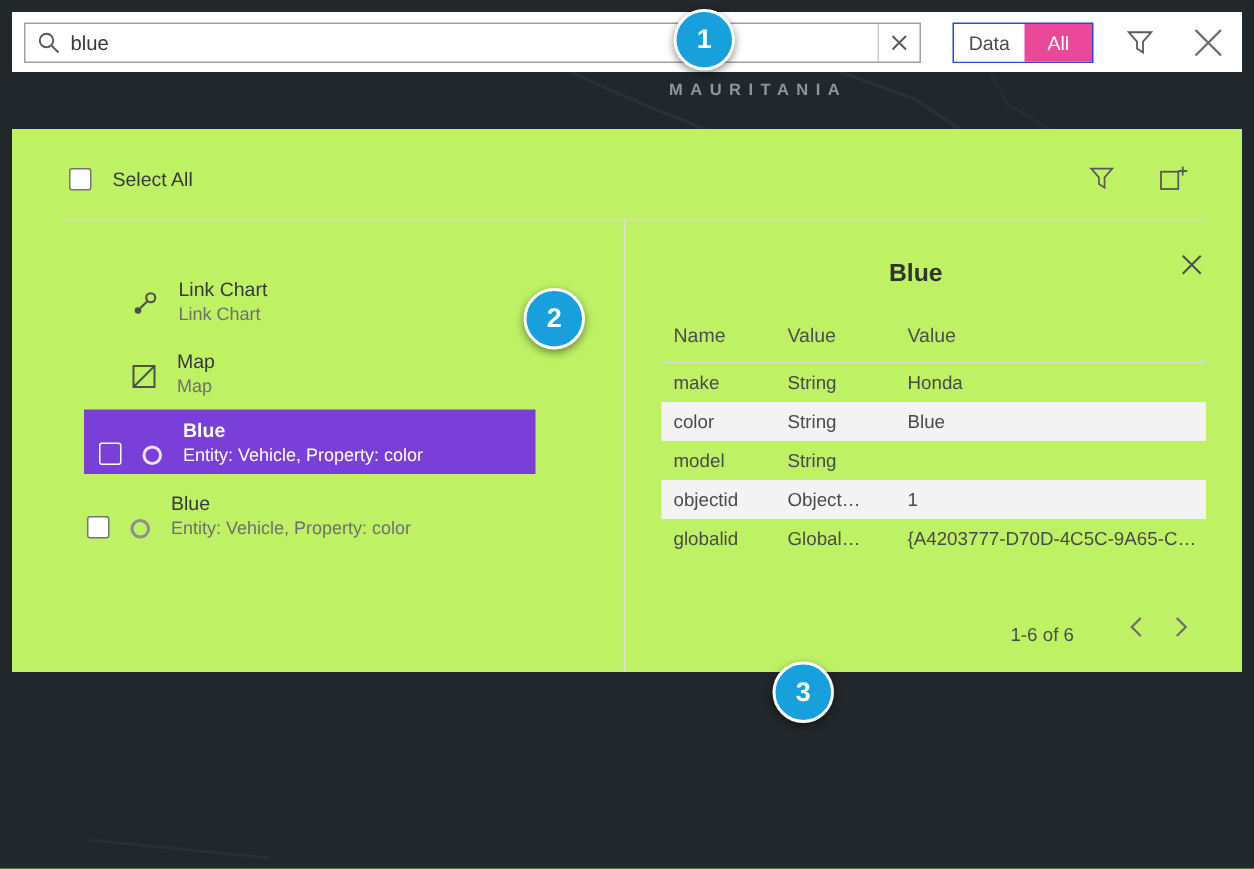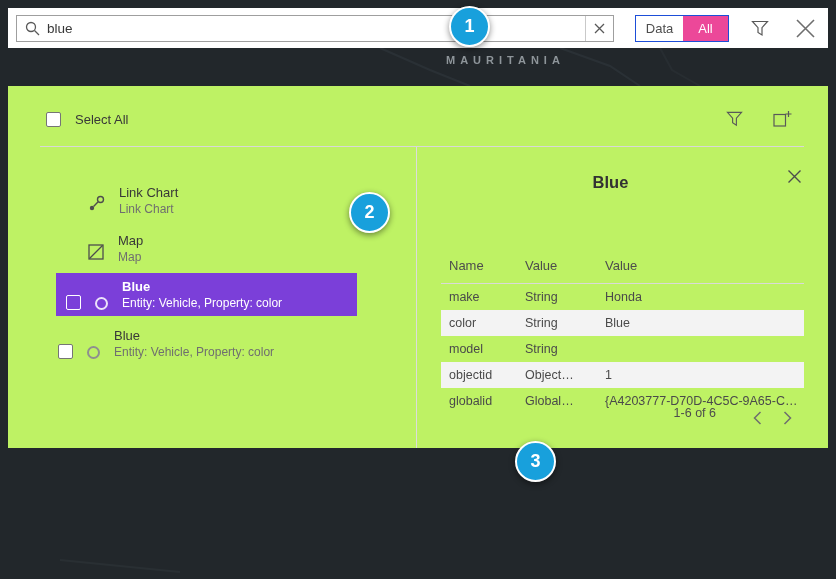--- a/index.html
+++ b/index.html
@@ -61,25 +61,25 @@
   .item.selected .circle-icon { border-color:rgba(255,255,255,.85); }
 
   
   .right-col { flex:1; position:relative; display:flex; flex-direction:column; }
   .detail-title { text-align:center; margin-top:26px; font-size:16.5px; font-weight:bold;
     color:#323232; transform:translateX(-12px); }
   .detail-close { position:absolute; top:22px; right:26px; cursor:pointer; display:flex; }
   .dtable { margin:20px 24px 0 24px; }
   .thead, .trow { display:grid; grid-template-columns:76px 80px 1fr; padding-left:8px; }
   .thead { padding-top:4px; padding-bottom:10px; font-size:13px; color:#4d4d4d;
-    border-bottom:1px solid #d9d9d9;margin-top:42px; }
+    border-bottom:1px solid #d9d9d9; }
   .trow { padding-top:6px; padding-bottom:6px; font-size:12.5px; color:#4a4a4a; cursor:default; }
   .tbody .trow:nth-child(even) { background:#f3f3f3; }
   .trow span:last-child { overflow:hidden; white-space:nowrap; text-overflow:ellipsis; padding-right:6px; }
-  .pagination { position:absolute; right:26px; bottom:18px; display:flex; align-items:flex-start;margin-left:28px; }
+  .pagination { position:absolute; right:26px; bottom:18px; display:flex; align-items:flex-end;margin-left:28px; }
   .pag-label { font-size:12.5px; color:#4d4d4d; margin-right:26px; }
   .pag-btn { width:30px; height:24px; display:flex; align-items:center; justify-content:center;
     cursor:pointer; }
 
   
   .badge { position:absolute; width:41px; height:41px; border-radius:50%; background:#18a0dc;
     border:2.5px solid #fff; box-shadow:0 2px 6px rgba(0,0,0,.45); display:flex; align-items:center;
     justify-content:center; color:#fff; font-size:18px; font-weight:bold; z-index:10; }
   .badge-1 { left:449px; top:6px; }
   .badge-2 { left:349px; top:192px; }

